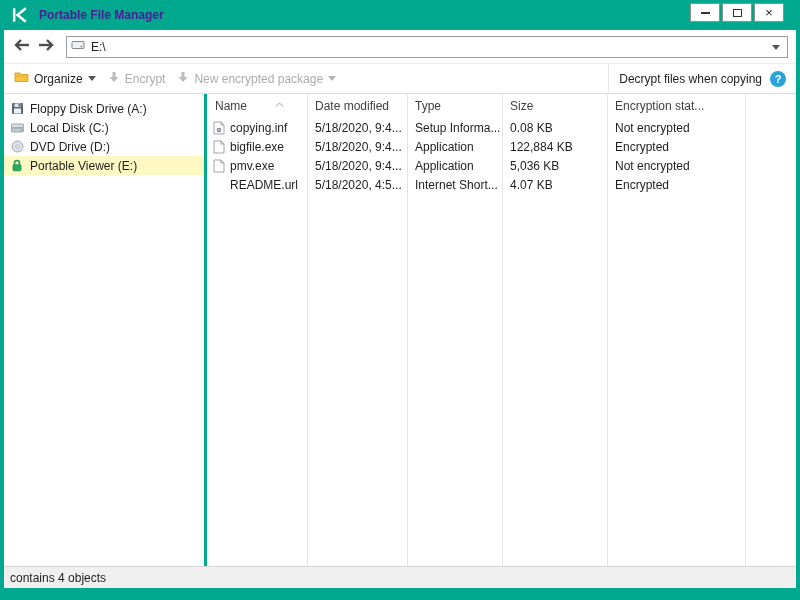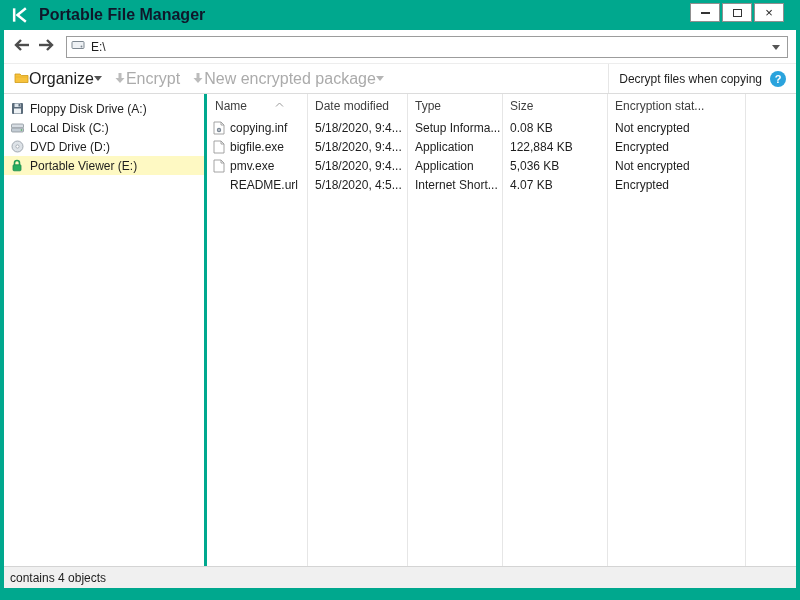--- a/index.html
+++ b/index.html
@@ -16,21 +16,21 @@
     display:flex; flex-direction:column;
     padding:0 4px 12px 4px;
   }
   
   .titlebar {
     height:30px; flex:0 0 30px;
     display:flex; align-items:center;
     padding-left:6px; position:relative;
   }
   .logo { display:flex; align-items:center; }
-  .title { color:#0f172a; font-weight:bold; font-size:16px; margin-left:9px; }
+  .title { color:#4c1d95; font-weight:bold; font-size:12px; margin-left:9px; }
   .win-controls { position:absolute; top:3px; right:12px; display:flex; gap:2px; }
   .win-btn {
     width:30px; height:19px; background:#fff;
     border:1px solid #8f8f8f;
     display:flex; align-items:center; justify-content:center;
     font-size:13px; line-height:1; color:#222; padding:0; cursor:default;
   }
   .glyph-bar { width:9px; height:2px; background:#333; display:block; }
   .glyph-box { width:9px; height:8px; border:1px solid #333; display:block; }
   
@@ -42,21 +42,21 @@
     flex:1; height:22px; border:1px solid #9c9c9c; background:#fff;
     display:flex; align-items:center; padding:0 20px 0 4px; margin-left:6px; position:relative;
   }
   .address .path { margin-left:6px; }
   .addr-chevron { position:absolute; right:7px; top:8px; }
   .tri-down { width:0; height:0; border-left:4px solid transparent; border-right:4px solid transparent; border-top:5px solid #555; display:inline-block; }
   .tri-down.gray { border-top-color:#b5b5b5; }
   
   .toolbar { height:30px; flex:0 0 30px; display:flex; align-items:stretch; border-bottom:1px solid #dcdcdc; }
   .tb-left { flex:1; display:flex; align-items:center; padding-left:8px; }
-  .tb-item { display:flex; align-items:center; border:none; background:none; padding:0 10px 0 2px; font-family:inherit; font-size:16px; color:#1e1e1e; height:100%; }
+  .tb-item { display:flex; align-items:center; gap:5px; border:none; background:none; padding:0 10px 0 2px; font-family:inherit; font-size:12px; color:#1e1e1e; height:100%; }
   .tb-item.disabled { color:#ababab; }
   .tb-right { display:flex; align-items:center; gap:8px; padding:0 10px; border-left:1px solid #e6e6e6; }
   .help {
     width:16px; height:16px; border-radius:50%; background:#2aa3dd;
     color:#fff; font-weight:bold; font-size:11px;
     display:flex; align-items:center; justify-content:center;
   }
   
   .main { flex:1 1 auto; display:flex; min-height:0; }
   .sidebar { width:200px; flex:0 0 200px; padding-top:5px; }

